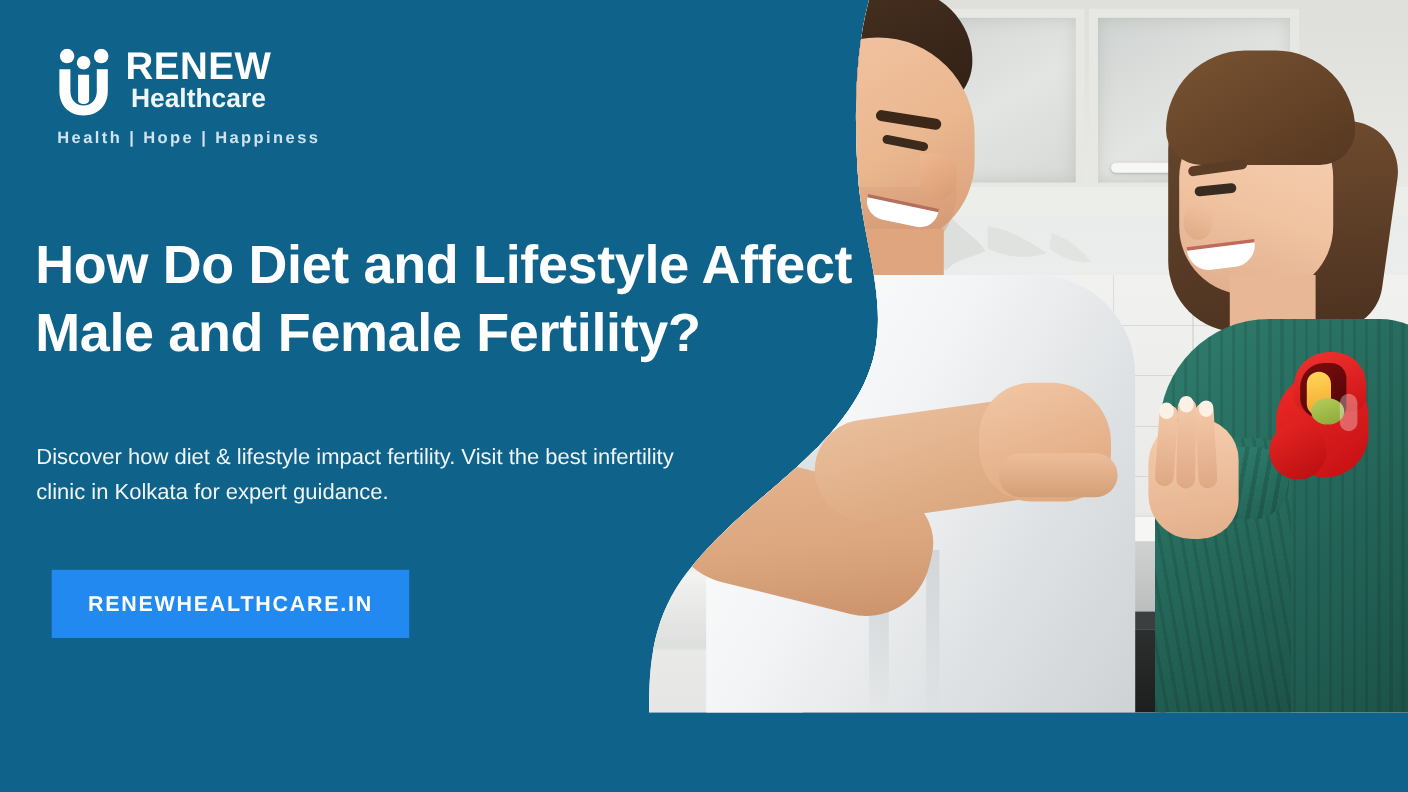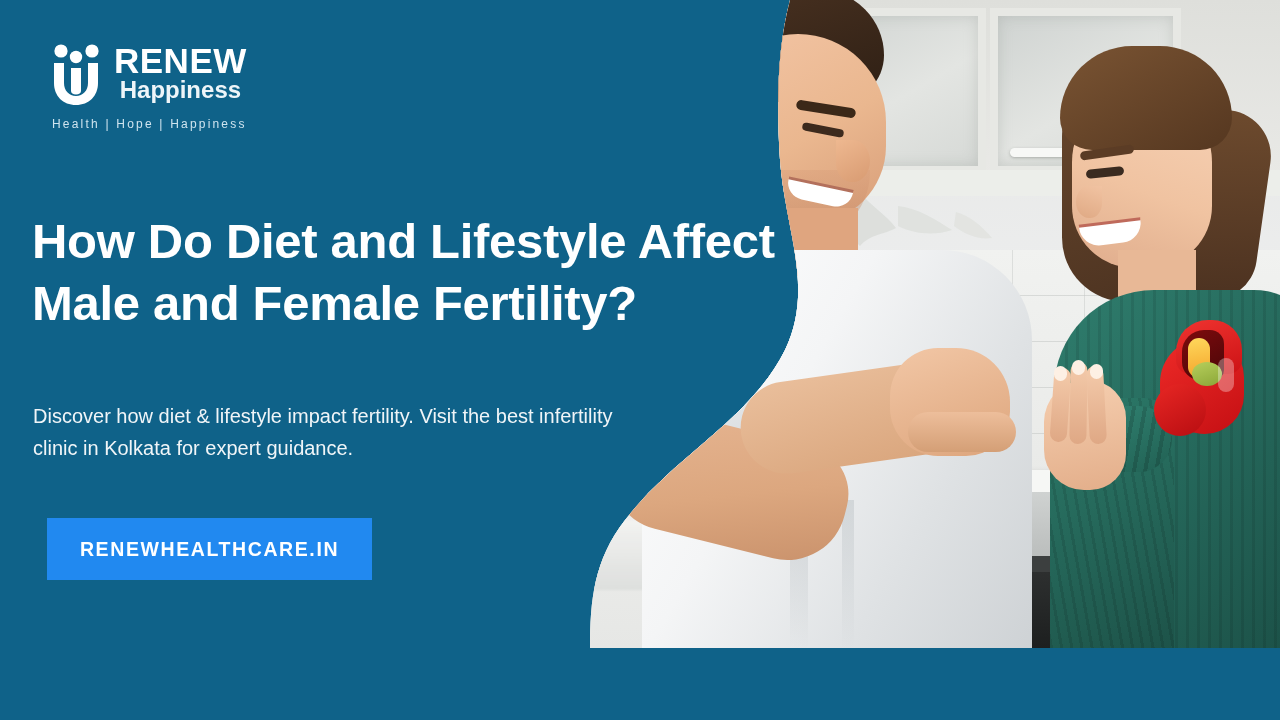--- a/index.html
+++ b/index.html
@@ -154,21 +154,21 @@
   .w-nail.n1{left:44px;top:366px;} .w-nail.n2{left:62px;top:360px;} .w-nail.n3{left:80px;top:364px;}
 
   
   .content{position:absolute;left:0;top:0;width:700px;height:648px;}
 
   .logo{position:absolute;left:50px;top:40px;width:200px;height:96px;text-align:center;}
   .logo-mark{position:absolute;left:0;top:4px;width:52px;height:64px;}
   .logo-text{position:absolute;left:64px;top:4px;}
   .logo-renew{font-size:35px;font-weight:bold;color:#ffffff;letter-spacing:.5px;line-height:.95;}
   .logo-health{font-size:24px;font-weight:bold;color:#eef5f9;letter-spacing:0px;line-height:1.1;}
-  .tagline{position:absolute;left:52px;top:117px;font-size:12px;font-weight:normal;
+  .tagline{position:absolute;left:52px;top:117px;font-size:15px;font-weight:bold;
     color:#cfe4ef;letter-spacing:2.2px;}
 
   .headline{position:absolute;left:32px;top:178px;width:830px;
     font-size:49px;font-weight:bold;color:#ffffff;line-height:1.26;
     font-stretch:condensed;letter-spacing:-.3px;}
 
   .subtext{position:absolute;left:33px;top:380px;width:600px;
     font-size:20px;color:#f0f5f8;line-height:1.6;font-weight:400;}
 
   .cta{position:absolute;left:47px;top:518px;width:325px;height:62px;
@@ -276,21 +276,21 @@
     <div class="logo">
       <svg class="logo-mark" viewBox="0 0 52 64">
         <circle cx="11" cy="7" r="6.6" fill="#ffffff"></circle>
         <circle cx="26" cy="13" r="6.2" fill="#ffffff"></circle>
         <circle cx="42" cy="7" r="6.6" fill="#ffffff"></circle>
         <path d="M4 19 L4 39 C4 52 13 61 26 61 C39 61 48 52 48 39 L48 19 L38 19 L38 39 C38 46.5 33 52 26 52 C19 52 14 46.5 14 39 L14 19 Z" fill="#ffffff"></path>
         <path d="M21 24 L31 24 L31 47 C31 49.2 29 50.6 26 50.6 C23 50.6 21 49.2 21 47 Z" fill="#ffffff"></path>
       </svg>
       <div class="logo-text">
         <div class="logo-renew">RENEW</div>
-        <div class="logo-health">Happiness</div>
+        <div class="logo-health">Healthcare</div>
       </div>
     </div>
 
     <div class="tagline">Health | Hope | Happiness</div>
 
     <h1 class="headline">How Do Diet and Lifestyle Affect Male and Female Fertility?</h1>
 
     <p class="subtext">Discover how diet &amp; lifestyle impact fertility. Visit the best infertility clinic in Kolkata for expert guidance.</p>
 
     <button class="cta">RENEWHEALTHCARE.IN</button>

